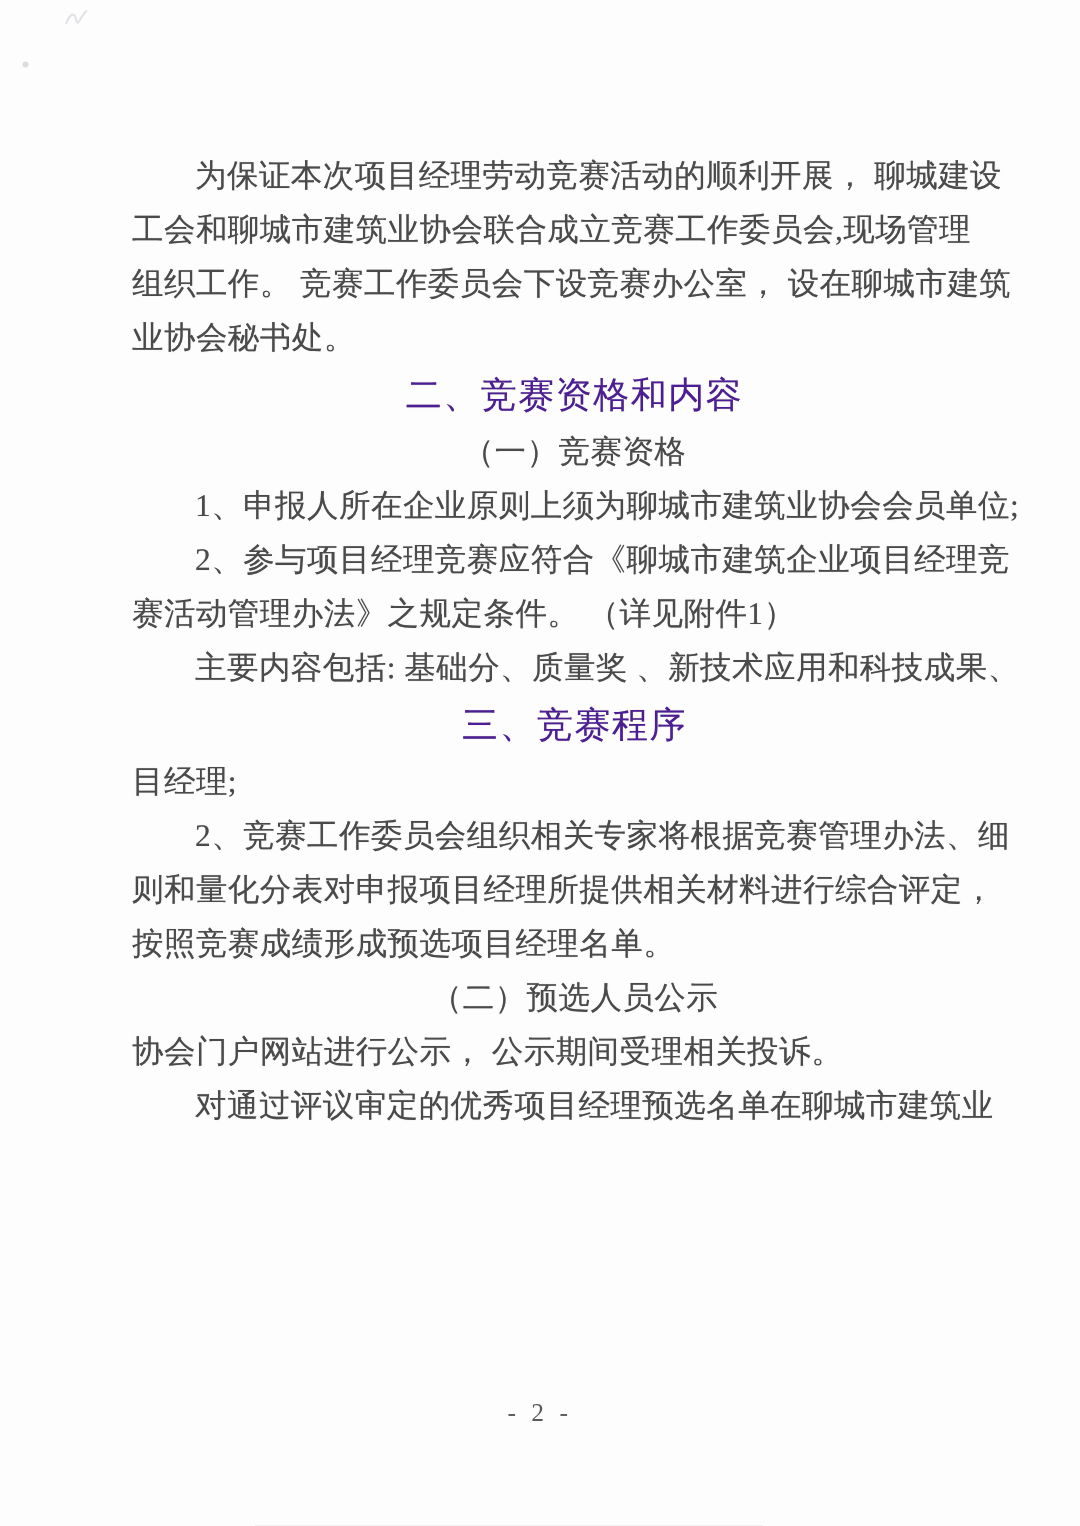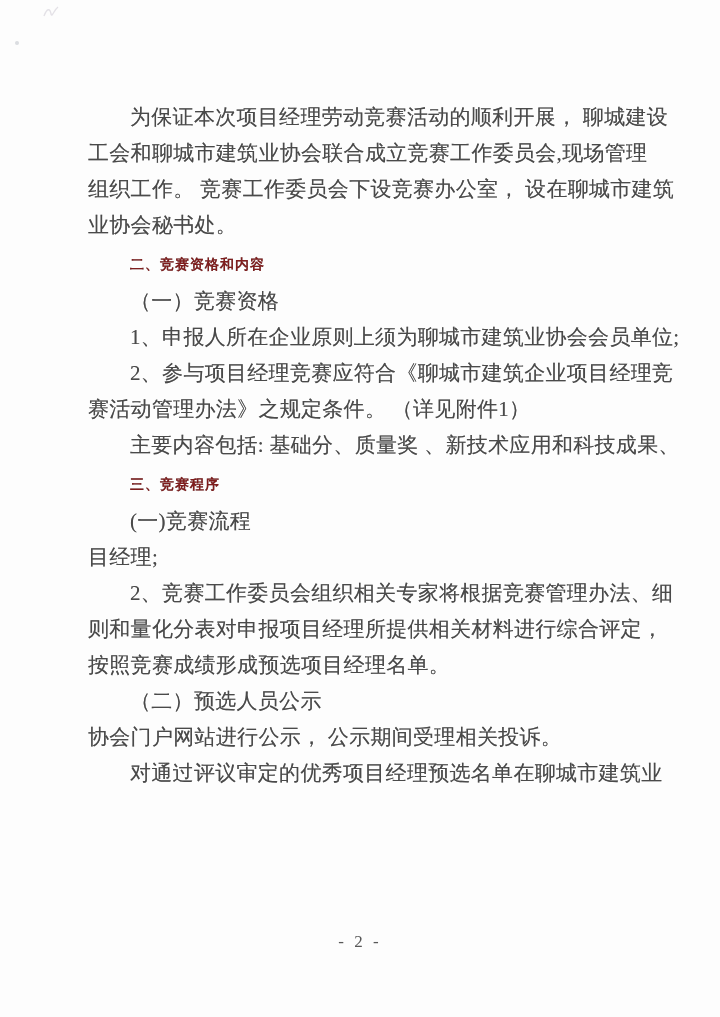--- a/index.html
+++ b/index.html
@@ -45,27 +45,28 @@
     height: 36px;
     line-height: 36px;
     font-size: 21px;
     letter-spacing: 0.3px;
     color: #4a4a4a;
     white-space: nowrap;
     text-shadow: 0 0 0.5px rgba(74,74,74,0.55);
   }
   .line.indent {
     text-indent: 42px;
+    text-align: center;
   }
   .line.heading {
     font-family: "Liberation Sans", "DejaVu Sans", sans-serif;
-    font-weight: 700;
-    font-size: 14px;
+    font-weight: 400;
+    font-size: 24px;
     letter-spacing: 1px;
-    color: #7f1d1d;
+    color: #4c1d95;
     margin-top: 3px;
     margin-bottom: 1px;
   }
   .page-number {
     position: absolute;
     left: 0;
     top: 932px;
     width: 100%;
     text-align: center;
     font-size: 17px;
@@ -90,21 +91,20 @@
       <div class="line">工会和聊城市建筑业协会联合成立竞赛工作委员会,现场管理</div>
       <div class="line">组织工作。 竞赛工作委员会下设竞赛办公室， 设在聊城市建筑</div>
       <div class="line">业协会秘书处。</div>
       <div class="line heading indent">二、竞赛资格和内容</div>
       <div class="line indent">（一）竞赛资格</div>
       <div class="line indent">1、申报人所在企业原则上须为聊城市建筑业协会会员单位;</div>
       <div class="line indent">2、参与项目经理竞赛应符合《聊城市建筑企业项目经理竞</div>
       <div class="line">赛活动管理办法》之规定条件。 （详见附件1）</div>
       <div class="line indent">主要内容包括: 基础分、质量奖 、新技术应用和科技成果、</div>
       <div class="line heading indent">三、竞赛程序</div>
-      <div class="line indent">(一)竞赛流程</div>
       <div class="line">目经理;</div>
       <div class="line indent">2、竞赛工作委员会组织相关专家将根据竞赛管理办法、细</div>
       <div class="line">则和量化分表对申报项目经理所提供相关材料进行综合评定，</div>
       <div class="line">按照竞赛成绩形成预选项目经理名单。</div>
       <div class="line indent">（二）预选人员公示</div>
       <div class="line">协会门户网站进行公示， 公示期间受理相关投诉。</div>
       <div class="line indent">对通过评议审定的优秀项目经理预选名单在聊城市建筑业</div>
     </div>
 
   <div class="page-number">- 2 -</div>

